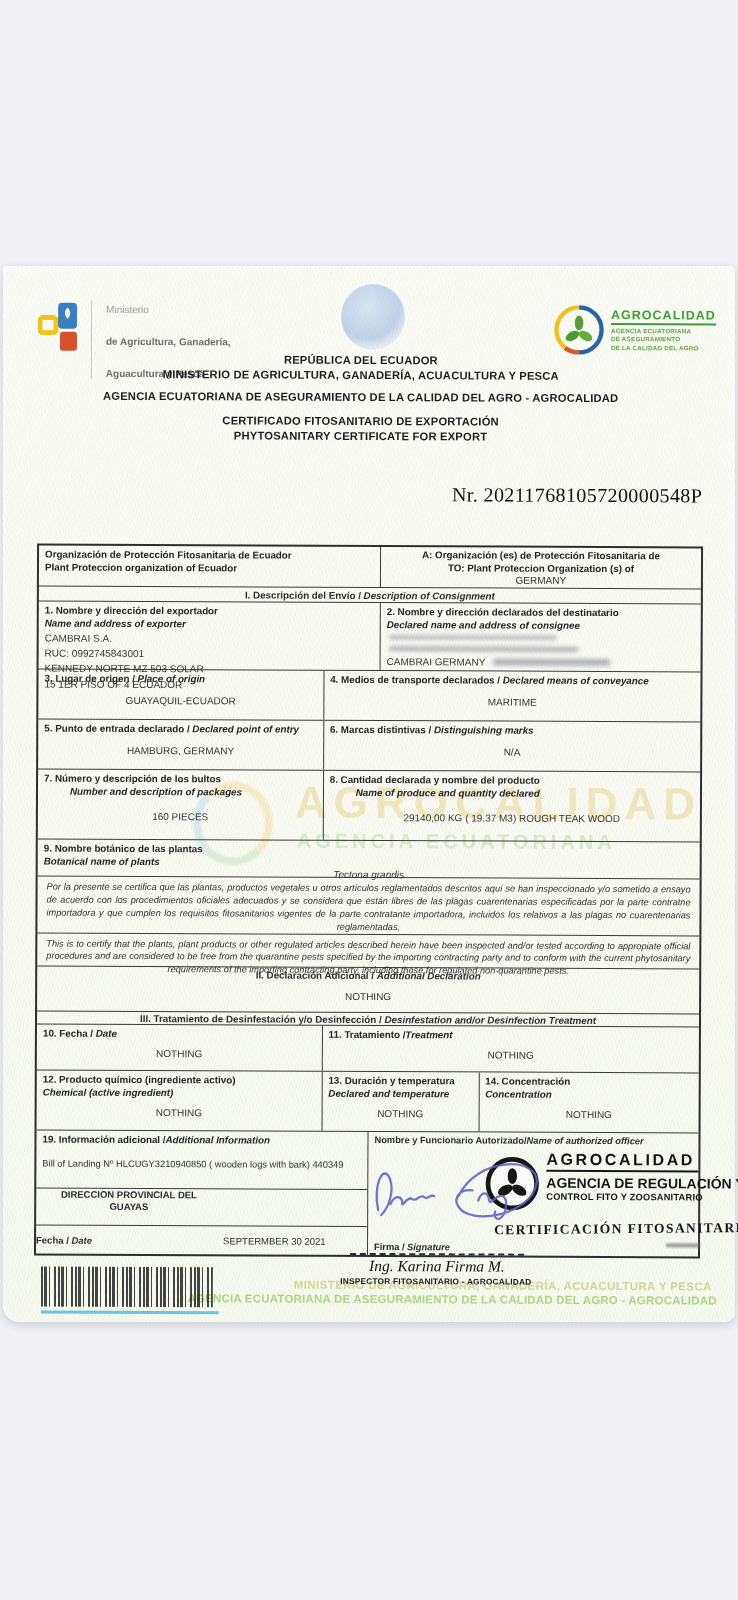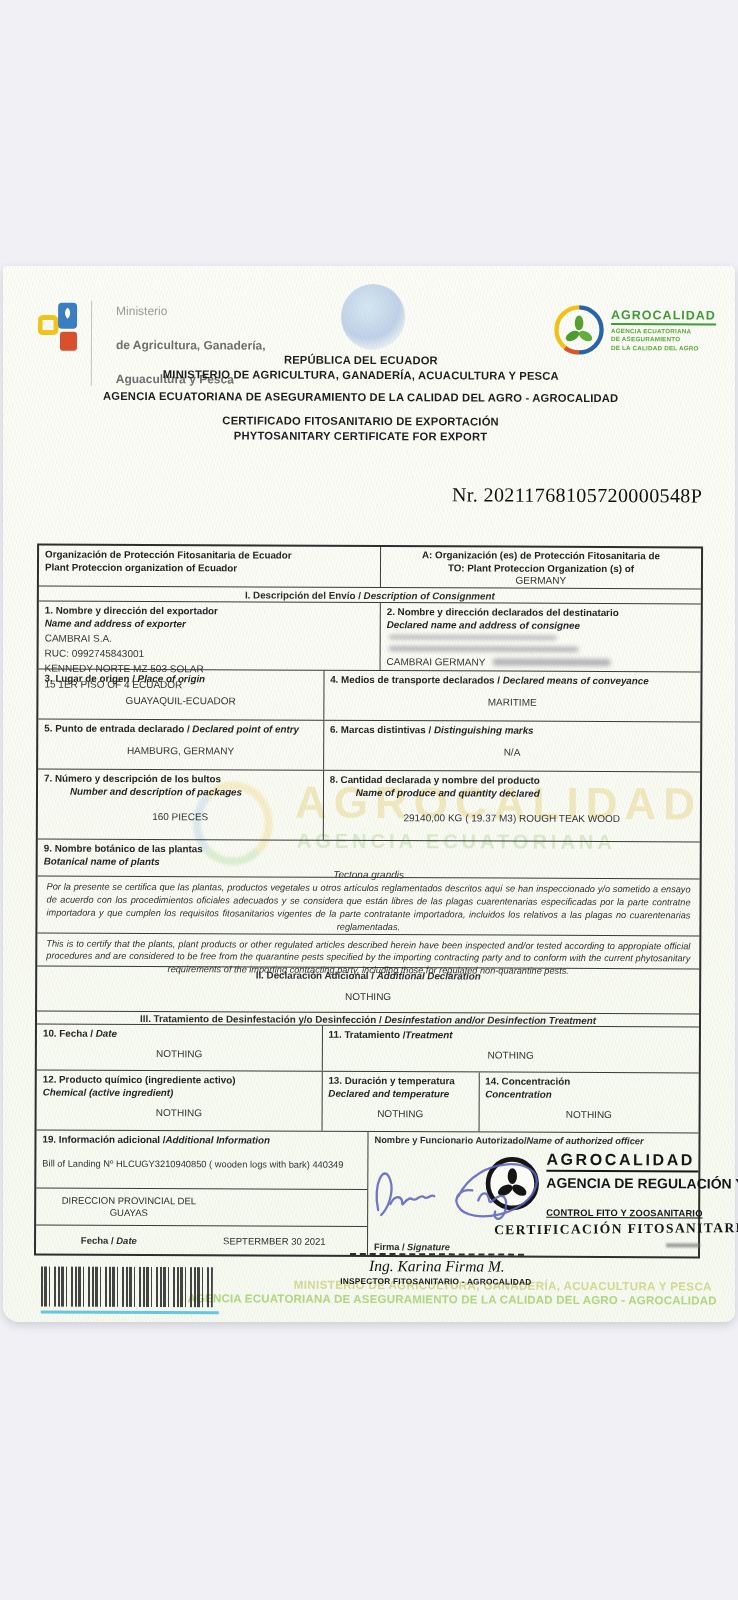--- a/index.html
+++ b/index.html
@@ -9,21 +9,21 @@
   .paper { position:absolute; left:3px; top:266px; width:732px; height:1056px;
     background:
       repeating-linear-gradient(105deg, rgba(150,190,150,0.08) 0 1px, rgba(255,255,255,0) 1px 3px),
       repeating-linear-gradient(68deg, rgba(200,160,170,0.05) 0 1px, rgba(255,255,255,0) 1px 4px),
       linear-gradient(#fdfdf8,#f7faf0);
     border-radius:4px 5px 10px 16px; box-shadow:0 3px 10px rgba(60,60,90,0.20); }
   .content { position:absolute; inset:0; transform:rotate(0.25deg); color:#2c2c2c; }
 
   
   .min-logo { position:absolute; left:33px; top:36px; display:flex; gap:7px; align-items:flex-start; }
-  .min-text { border-left:1.5px solid #c2c2c2; padding-left:24px; font-size:12px; line-height:1.18; padding-top:3px; }
+  .min-text { border-left:1.5px solid #c2c2c2; padding-left:14px; font-size:10px; line-height:1.18; padding-top:3px; }
   .min-l1 { color:#9a9a9a; }
   .min-l2, .min-l3 { color:#6f6f6f; font-weight:bold;margin-top:20px; }
 
   .seal { position:absolute; left:336px; top:18px; width:64px; height:66px; border-radius:50%;
     background: radial-gradient(circle at 42% 35%, rgba(185,212,238,0.55), rgba(118,158,212,0.45) 55%, rgba(150,180,225,0.22) 74%, rgba(150,180,225,0) 80%);
     filter: blur(0.6px); }
 
   .agro-logo { position:absolute; left:548px; top:36px; display:flex; align-items:center; gap:6px; }
   .agro-text { display:flex; flex-direction:column; }
   .agro-title { font-size:12.5px; font-weight:bold; letter-spacing:1px; color:#3f9c35; border-bottom:2px solid #3f9c35; padding-bottom:1px; margin-bottom:2px; white-space:nowrap; }
@@ -66,35 +66,35 @@
   .para { font-size:9.2px; font-style:italic; line-height:1.4; text-align:justify; text-align-last:center; padding:4px 9px 2px 9px; color:#303030; }
   .ph-es { height:55.5px; }
   .ph-en { height:33px; border-top:1.2px solid #3a3a3a; }
 
   
   .m-left { width:50%; display:flex; flex-direction:column; }
   .m1 { height:57px; padding:3px 6px; }
   .bill { font-size:9.3px; margin-top:12px; color:#2f2f2f; }
   .m2 { height:37px; border-top:1.5px solid #3a3a3a; display:flex; }
   .m2l { width:44%; padding:2px 6px; font-size:9.5px; font-weight:bold; line-height:1.3; }
-  .m2r { width:56%; display:flex; align-items:center; justify-content:center; font-size:9.5px; }
+  .m2r { width:56%; display:flex; align-items:flex-start; justify-content:center; font-size:9.5px;font-weight:bold; }
   .m2r div { width:152px; text-align:center; line-height:1.3; }
   .m3 { flex:1; border-top:1.5px solid #3a3a3a; display:flex; align-items:center; font-size:9.5px; }
-  .m3l { width:44%; text-align:center; font-weight:bold; }
+  .m3l { width:44%; font-weight:bold; }
   .m3r { width:56%; text-align:center; }
 
   
   .off { width:50%; position:relative; padding:0; }
   .off-label { padding:3px 6px; font-size:9.3px; font-weight:bold; }
   .stampbox { position:absolute; left:112px; top:18px; width:222px; color:#161616; }
   .st-circle { position:absolute; left:4px; top:4px; }
   .st-text { margin-left:66px; }
   .st-title { font-size:16px; font-weight:bold; letter-spacing:2.6px; border-bottom:2.5px solid #161616; padding-bottom:1px; white-space:nowrap; width:152px; }
   .st-l1 { font-size:14px; font-weight:bold; margin-top:3px; white-space:nowrap; }
-  .st-l2 { font-size:9.3px; font-weight:bold; margin-top:17px; white-space:nowrap; letter-spacing:0.2px;text-decoration:underline; }
+  .st-l2 { font-size:9.3px; font-weight:bold; margin-top:1px; white-space:nowrap; letter-spacing:0.2px; }
   .st-cert { position:absolute; left:14px; top:70px; font-family:"Liberation Serif", serif; font-size:13.5px; font-weight:bold; letter-spacing:1.4px; white-space:nowrap; transform:rotate(-0.8deg); }
   .st-micro { position:absolute; left:186px; top:92px; width:34px; height:4px; background:#777; filter:blur(1px); opacity:0.7; }
   .firma { position:absolute; left:6px; bottom:3px; font-size:9.3px; font-weight:bold; z-index:4; }
   .sig-svg { position:absolute; left:-6px; top:14px; z-index:3; }
 
   
   .dash { position:absolute; left:349px; top:987px; width:174px; border-top:2px dashed #2c2c2c; z-index:2; }
   .sign-name { position:absolute; left:324px; top:991px; width:224px; text-align:center; font-family:"Liberation Serif", serif; font-style:italic; font-size:15.5px; color:#0f0f0f; z-index:2; }
   .sign-role { position:absolute; left:301px; top:1010px; width:268px; text-align:center; font-size:8.3px; font-weight:bold; color:#1b1b1b; z-index:3; letter-spacing:0.2px; }
   .fwm1 { position:absolute; right:21px; top:1013px; font-size:11.5px; font-weight:bold; color:rgba(205,209,130,0.85); letter-spacing:0.4px; z-index:1; white-space:nowrap; }

